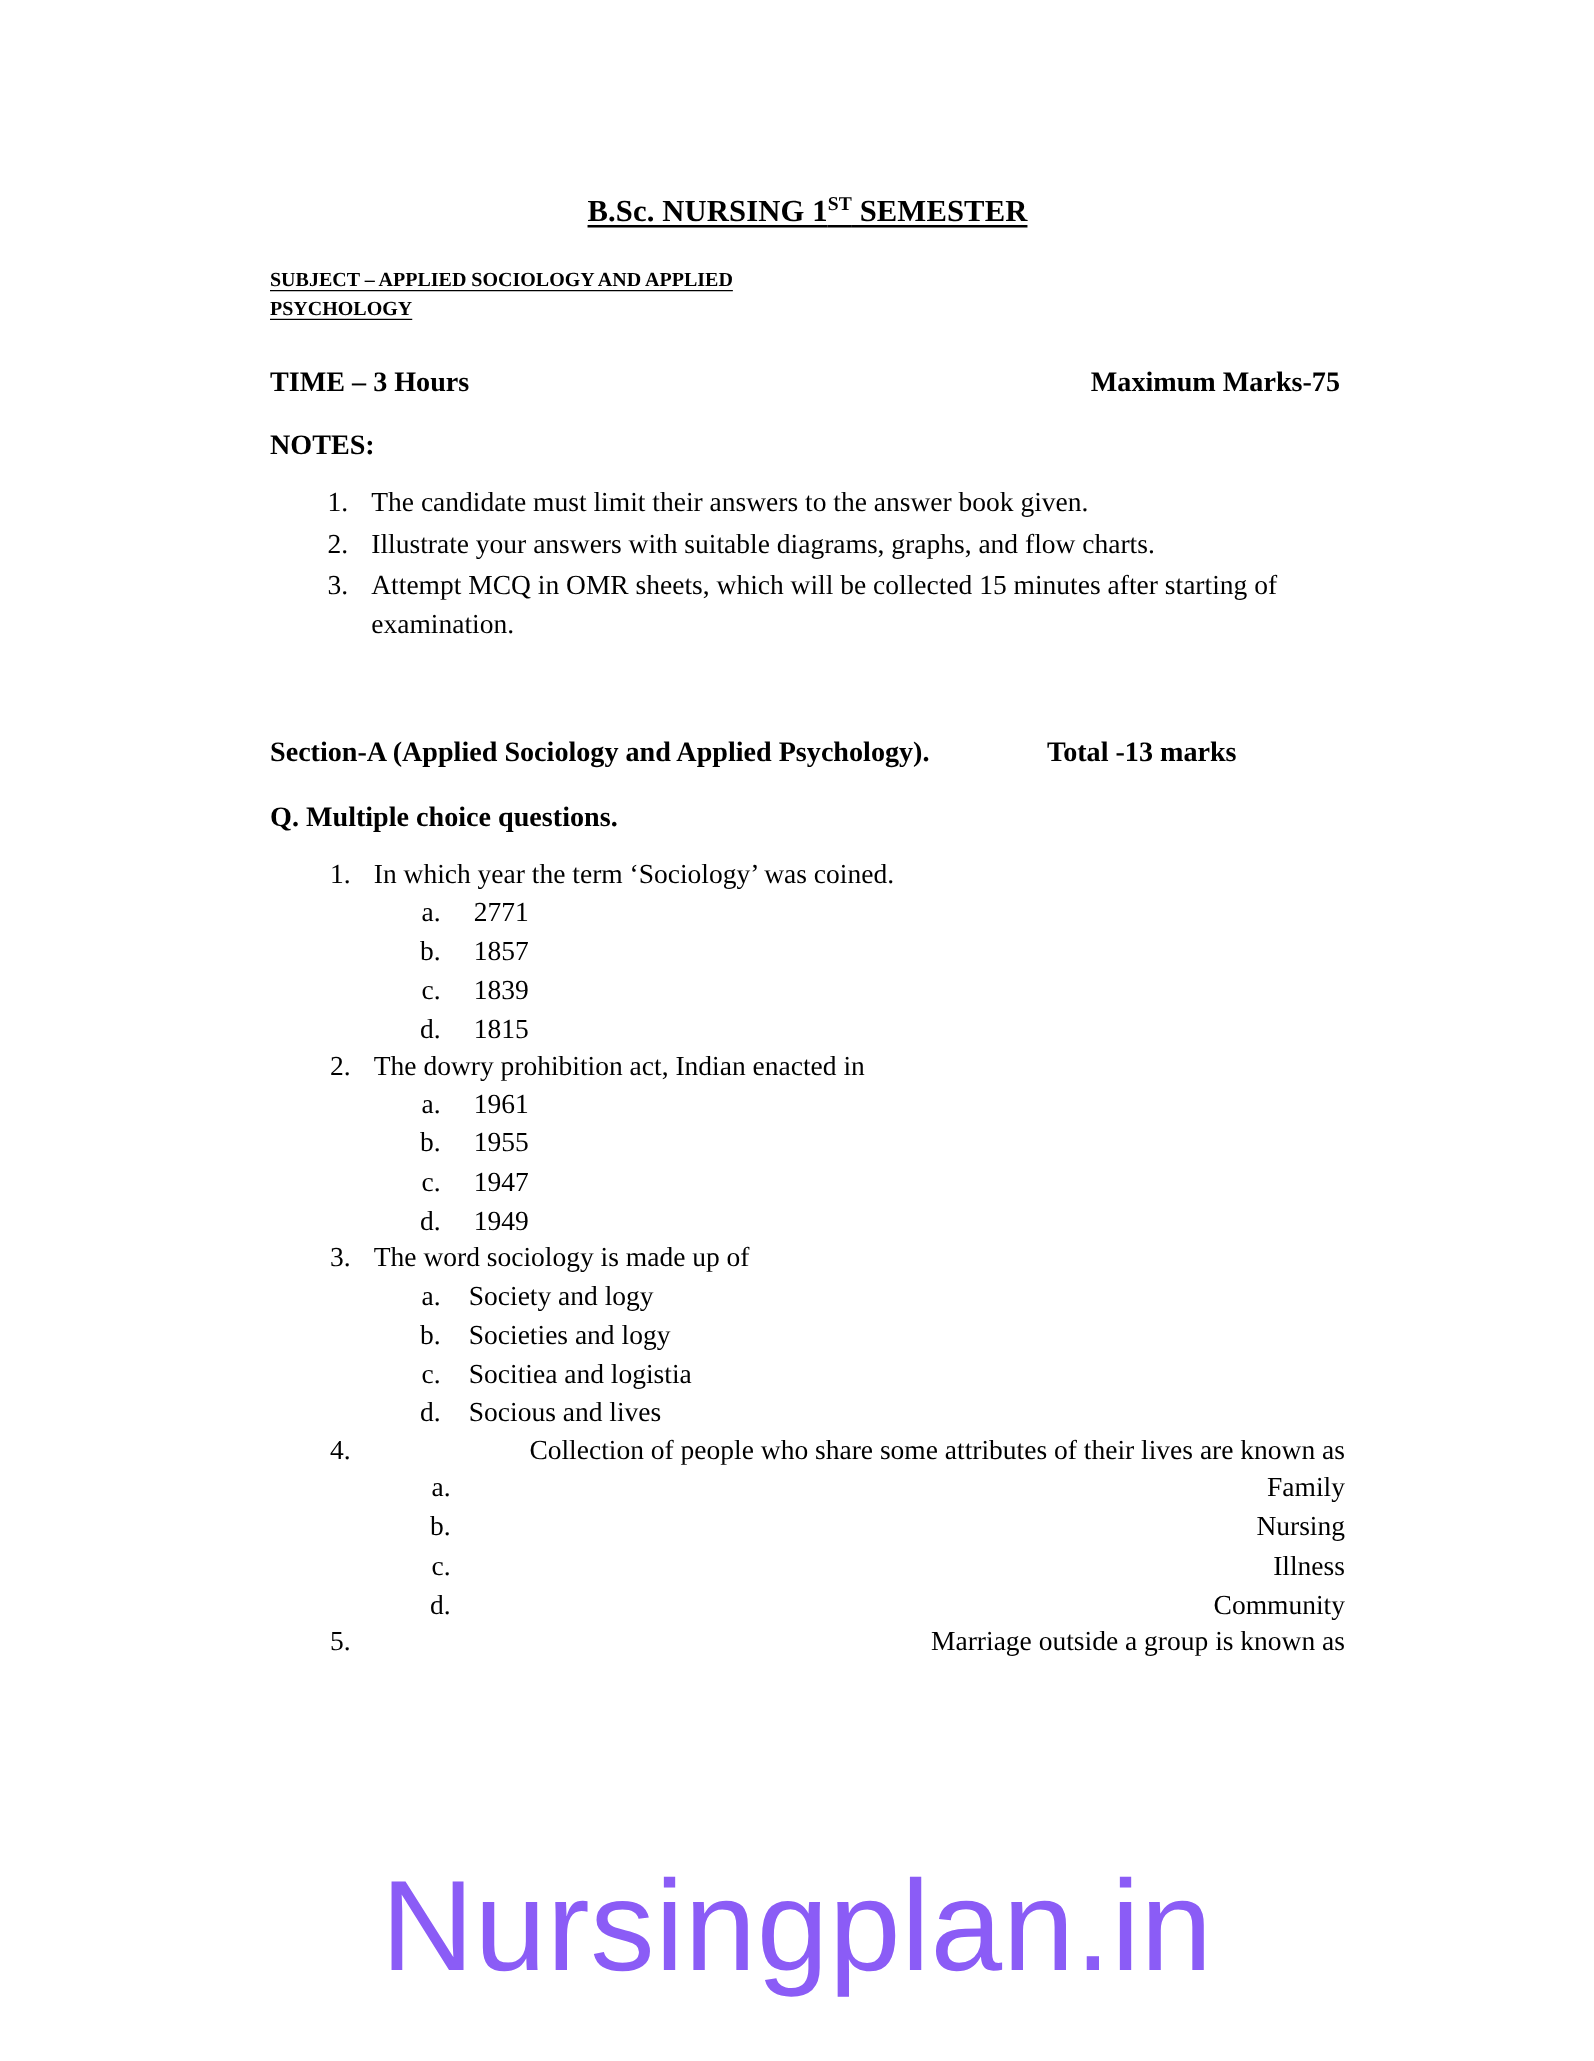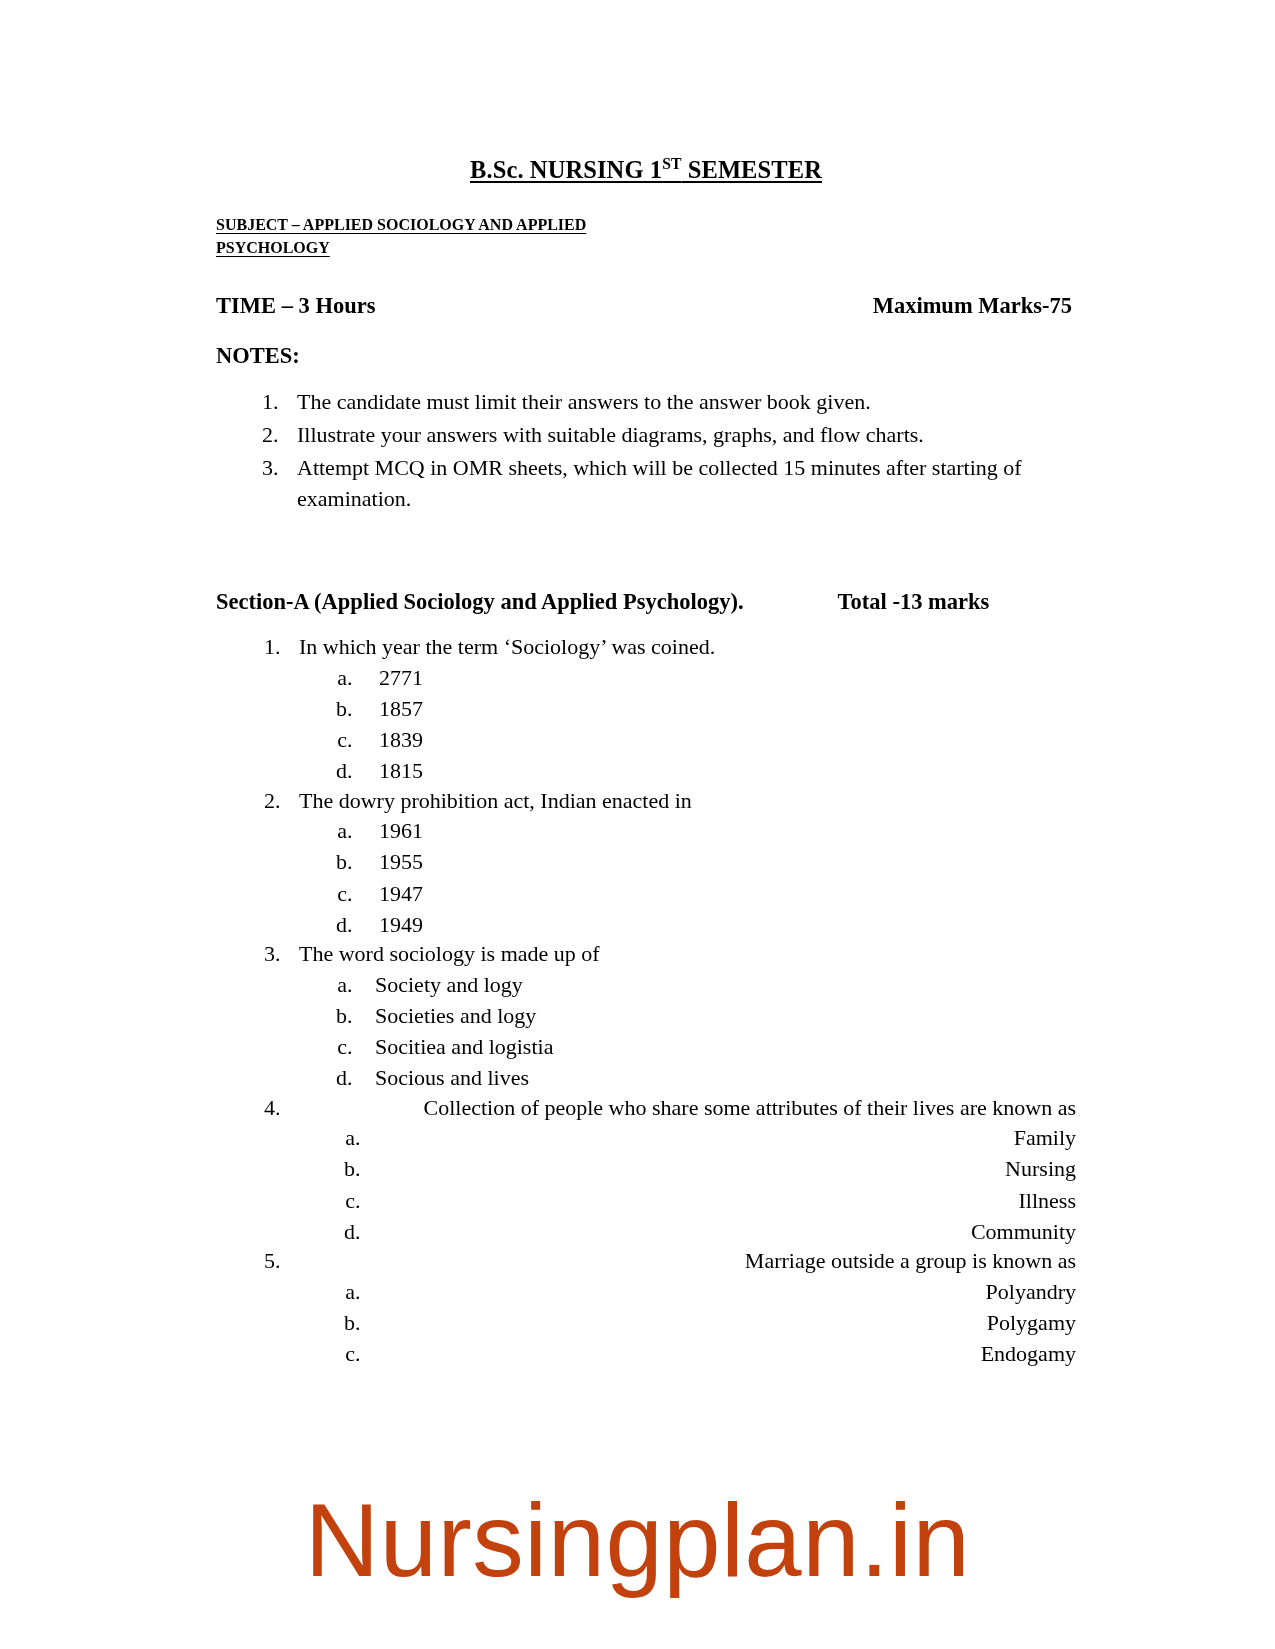--- a/index.html
+++ b/index.html
@@ -148,21 +148,21 @@
 
   
   .watermark {
     position: absolute;
     left: 0;
     right: 0;
     top: 1482px;
     text-align: center;
     font-family: "Liberation Sans", "DejaVu Sans", sans-serif;
     font-size: 103px;
-    color: #c2410c;
+    color: #8b5cf6;
     letter-spacing: 0.5px;
     white-space: nowrap;
     user-select: none;
   }
 </style>
 </head>
 <body>
 
 <div class="page">
 
@@ -183,20 +183,21 @@
       <li>The candidate must limit their answers to the answer book given.</li>
       <li>Illustrate your answers with suitable diagrams, graphs, and flow charts.</li>
       <li>Attempt MCQ in OMR sheets, which will be collected 15 minutes after starting of examination.</li>
     </ol>
 
     <div class="section-row">
       <span class="section-title">Section-A (Applied Sociology and Applied Psychology).</span>
       <span class="section-marks">Total -13 marks</span>
     </div>
 
+    <div class="mcq-label">Q. Multiple choice questions.</div>
 
     <ol class="question-list">
 
       <li>
         <span>In which year the term ‘Sociology’ was coined.</span>
         <ol class="option-list">
           <li class="num">2771</li>
           <li class="num">1857</li>
           <li class="num">1839</li>
           <li class="num">1815</li>
@@ -228,25 +229,20 @@
         <ol class="option-list">
           <li>Family</li>
           <li>Nursing</li>
           <li>Illness</li>
           <li>Community</li>
         </ol>
       </li>
 
       <li class="indent-extra">
         <span>Marriage outside a group is known as</span>
-        <ol class="option-list">
-          <li>Polyandry</li>
-          <li>Polygamy</li>
-          <li>Endogamy</li>
-        </ol>
       </li>
 
     </ol>
 
   </div>
 
   <div class="watermark">Nursingplan.in</div>
 
 </div>
 

